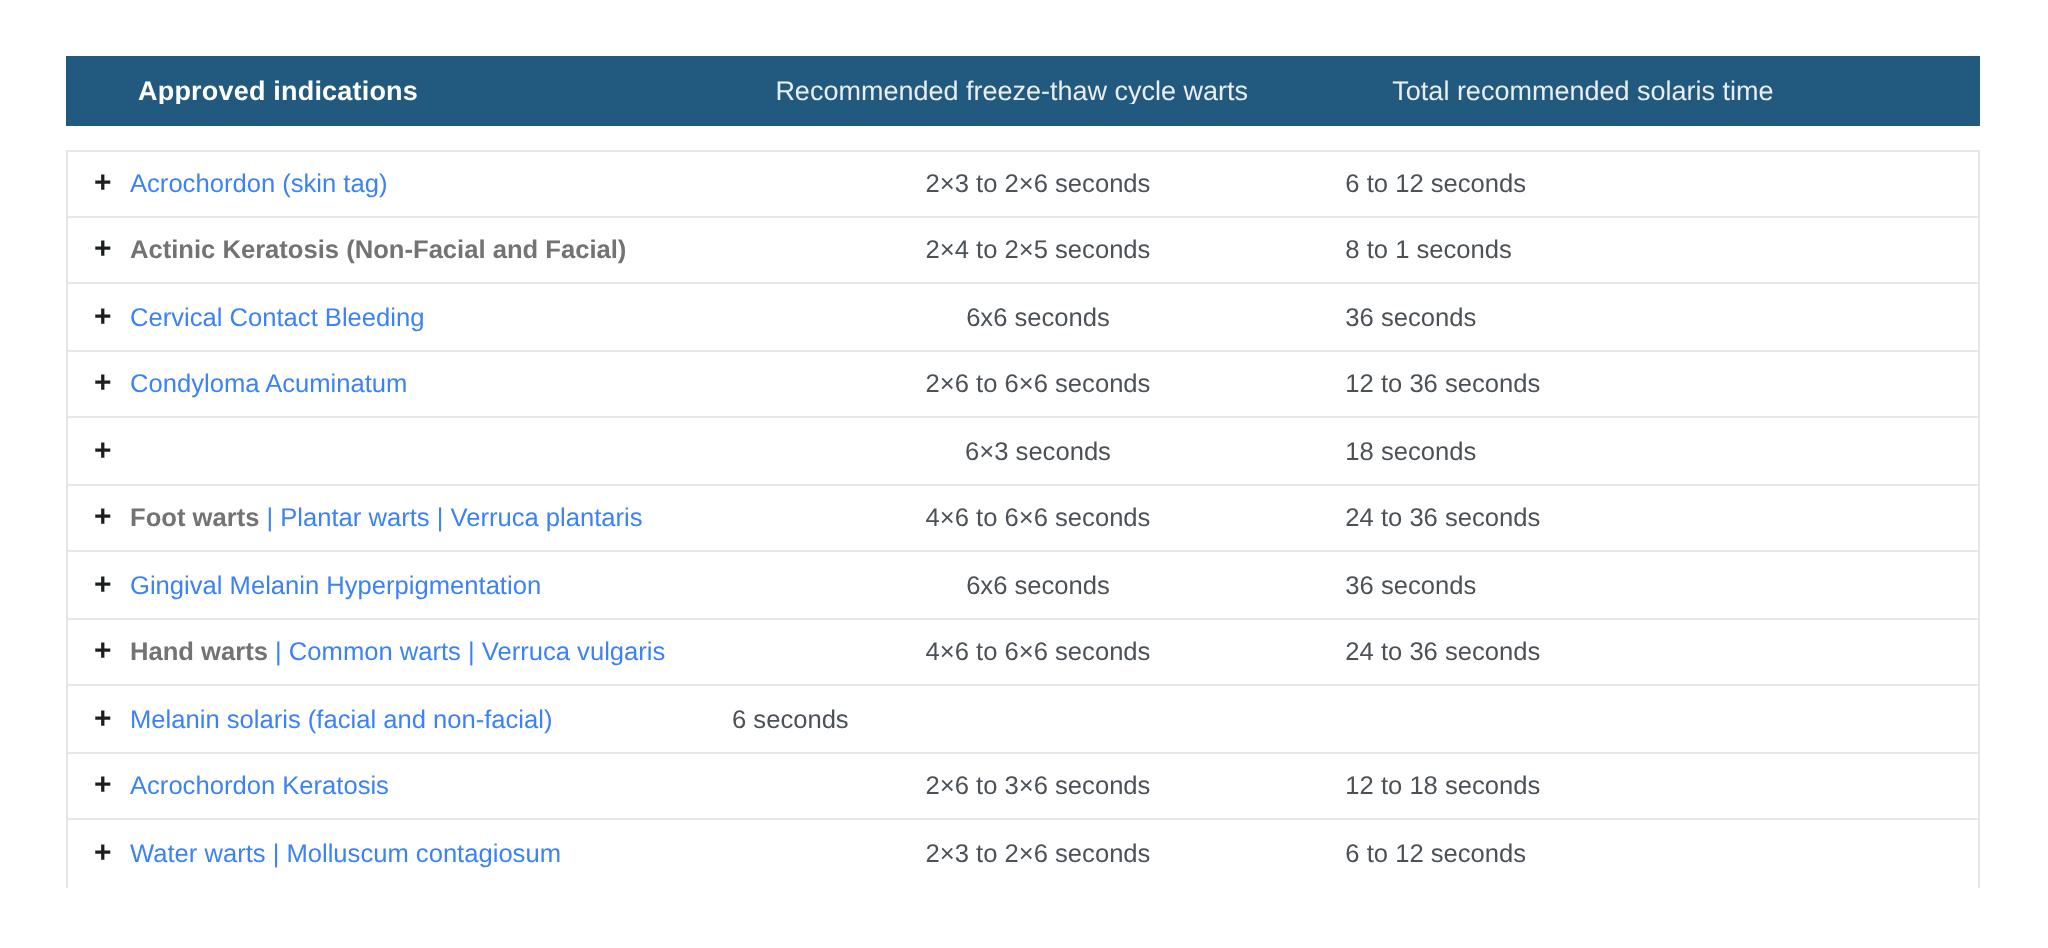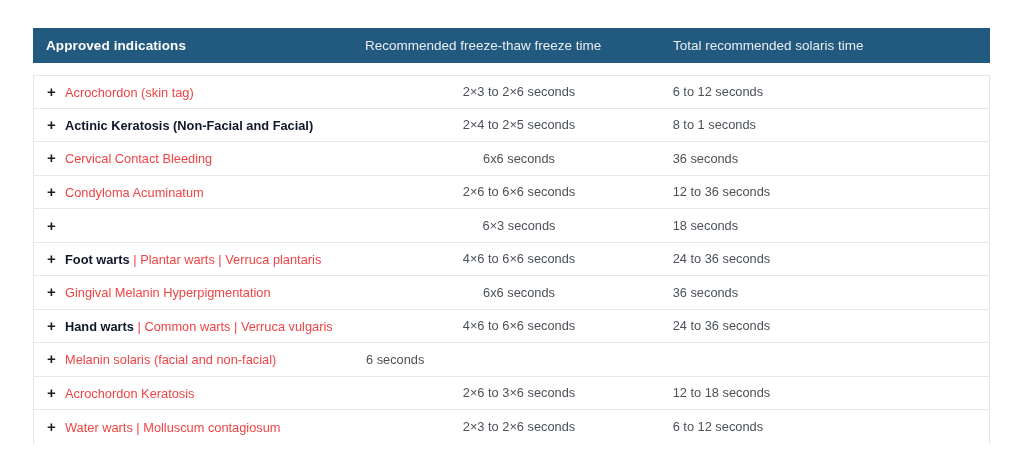--- a/index.html
+++ b/index.html
@@ -26,20 +26,21 @@
     align-items: center;
     height: 35px;
     background: #22597f;
     color: #ffffff;
   }
   .th {
     font-size: 13.5px;
     line-height: 1;
     white-space: nowrap;
     overflow: hidden;
+    margin-left: 23px;
   }
   .th-1 {
     width: 332px;
     padding-left: 13px;
     font-weight: bold;
     letter-spacing: .1px;
   }
   .th-2 {
     width: 308px;
     font-weight: normal;
@@ -90,31 +91,31 @@
     width: 15px;
     flex: 0 0 15px;
     color: #1b1d1f;
     font-size: 15px;
     font-weight: bold;
     line-height: 1;
     margin-right: 3px;
     user-select: none;
   }
   .label { display: inline-block; }
-  .label .b { font-weight: bold; color: #0f172a; text-align: center; }
-  .label .sep { color: #ef4444; }
+  .label .b { font-weight: bold; color: #737373; text-align: center; }
+  .label .sep { color: #3b82f6; }
 </style>
 </head>
 <body>
 
 <div id="table-wrap">
 
   <div class="thead">
     <div class="th th-1">Approved indications</div>
-    <div class="th th-2">Recommended freeze-thaw freeze time</div>
+    <div class="th th-2">Recommended freeze-thaw cycle warts</div>
     <div class="th th-3">Total recommended solaris time</div>
   </div>
 
   <div class="tbody" id="tbody">
       <div class="tr">
         <div class="td td-1">
           <span class="plus-icon">+</span>
           <span class="label"><span class="sep">Acrochordon (skin tag)</span></span>
         </div>
         <div class="td td-2">2×3 to 2×6 seconds</div>

